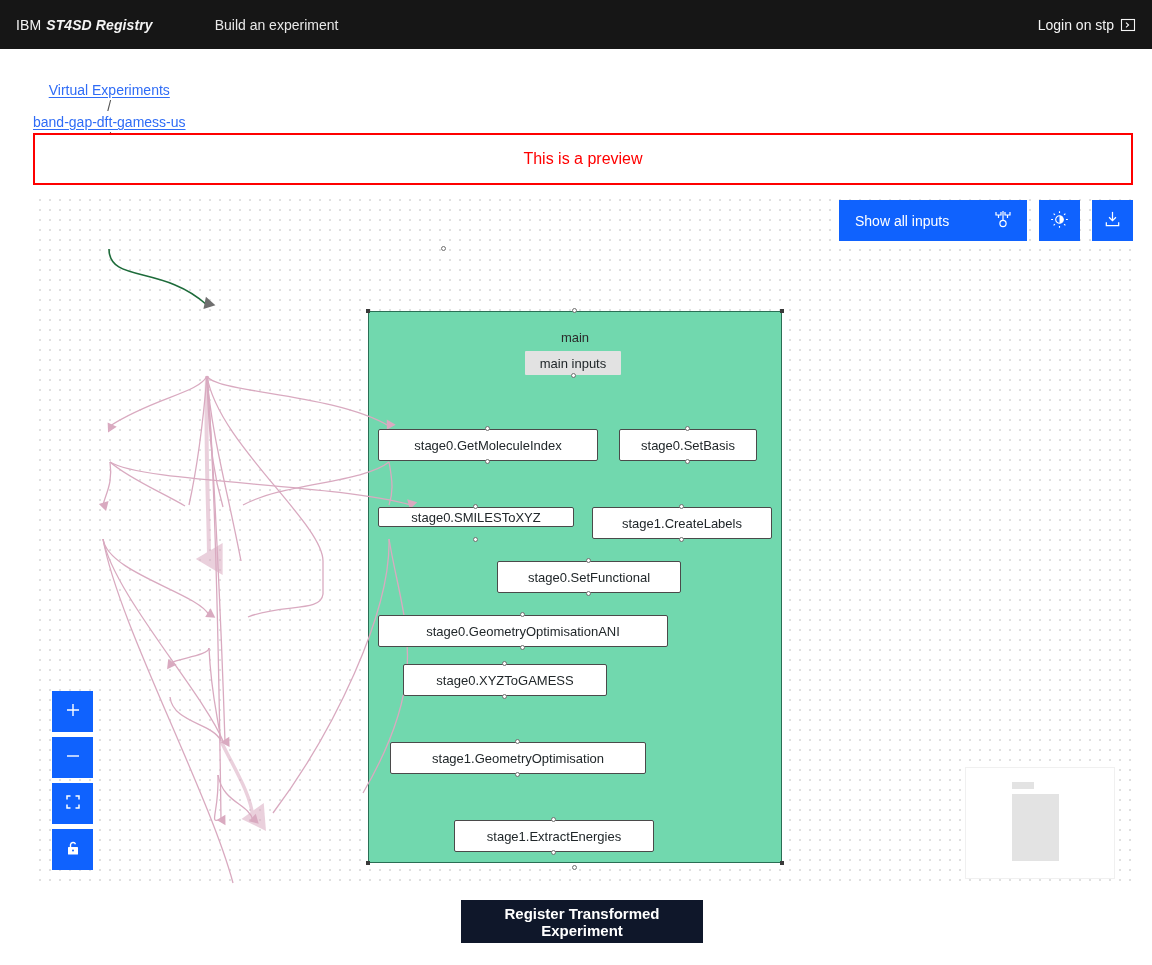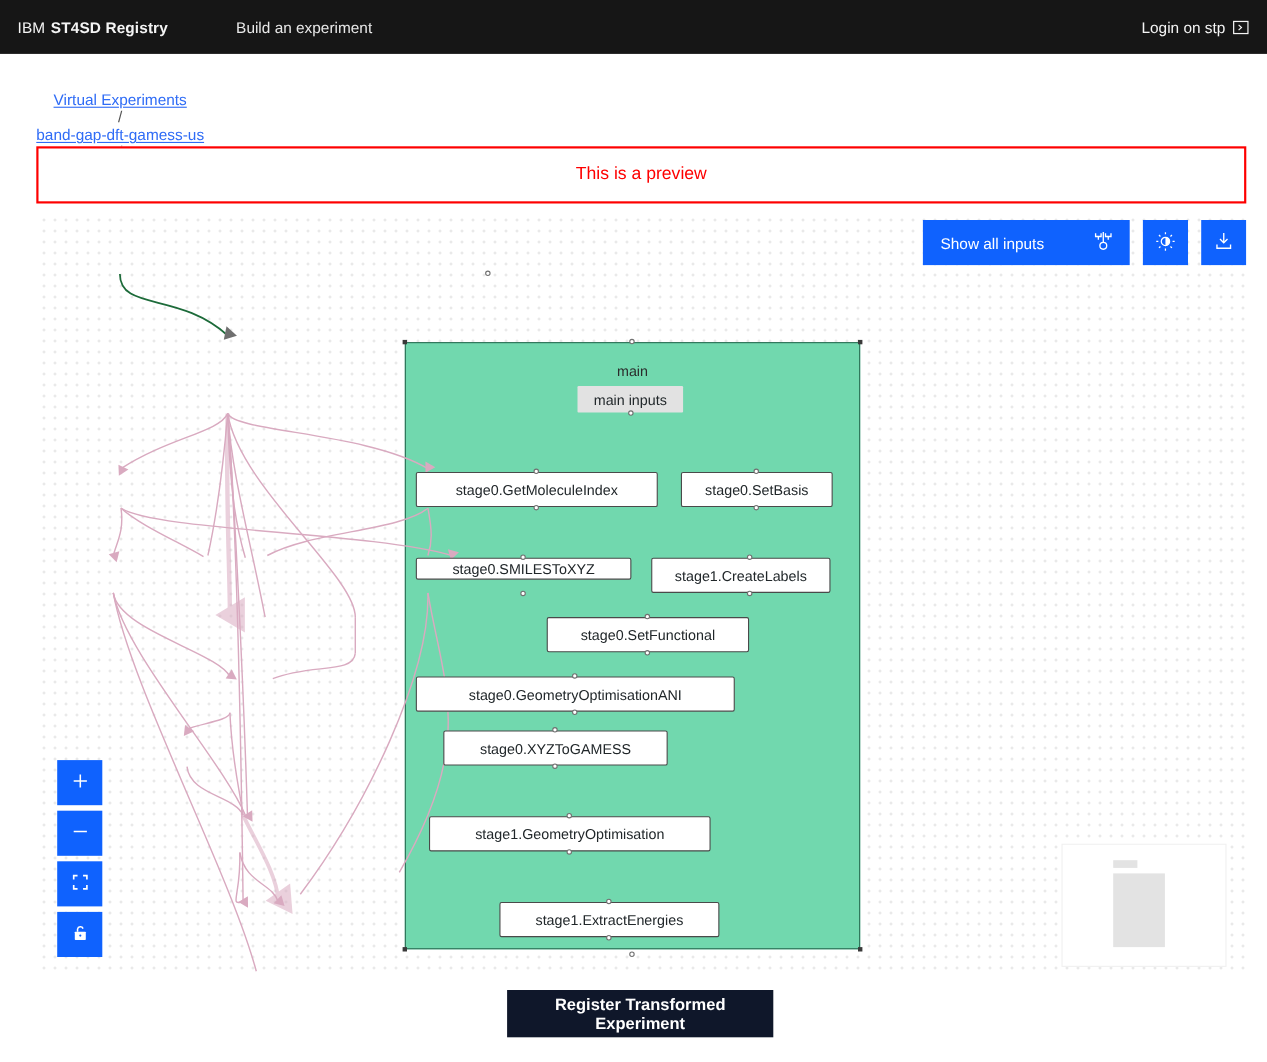--- a/index.html
+++ b/index.html
@@ -22,21 +22,21 @@
   }
   .brand {
     margin-left: 16px;
     color: #f4f4f4;
     font-size: 14px;
     letter-spacing: 0.1px;
     white-space: nowrap;
     display: flex; gap: 5px;
   }
   .brand .light { font-weight: 400; }
-  .brand .bold { font-weight: 700; }
+  .brand .bold { font-weight: 700; font-style: italic; }
   .nav-item {
     margin-left: 62px;
     color: #e8e8e8;
     font-size: 14px;
     white-space: nowrap;
   }
   .header-right {
     position: absolute; right: 16px; top: 0;
     height: 49px;
     display: flex; align-items: center; gap: 6px;
@@ -318,21 +318,21 @@
   <div id="nodes-container">
       <div class="node" style="left: 345px; top: 236px; width: 220px; height: 32px;">
         <span>stage0.GetMoleculeIndex</span>
       </div>
       <div class="node" style="left: 586px; top: 236px; width: 138px; height: 32px;">
         <span>stage0.SetBasis</span>
       </div>
       <div class="node" style="left: 345px; top: 314px; width: 196px; height: 20px;">
         <span>stage0.SMILESToXYZ</span>
       </div>
-      <div class="node" style="left: 559px; top: 314px; width: 163px; height: 32px;">
+      <div class="node" style="left: 559px; top: 314px; width: 180px; height: 32px;">
         <span>stage1.CreateLabels</span>
       </div>
       <div class="node" style="left: 464px; top: 368px; width: 184px; height: 32px;">
         <span>stage0.SetFunctional</span>
       </div>
       <div class="node" style="left: 345px; top: 422px; width: 290px; height: 32px;">
         <span>stage0.GeometryOptimisationANI</span>
       </div>
       <div class="node" style="left: 370px; top: 471px; width: 204px; height: 32px;">
         <span>stage0.XYZToGAMESS</span>

